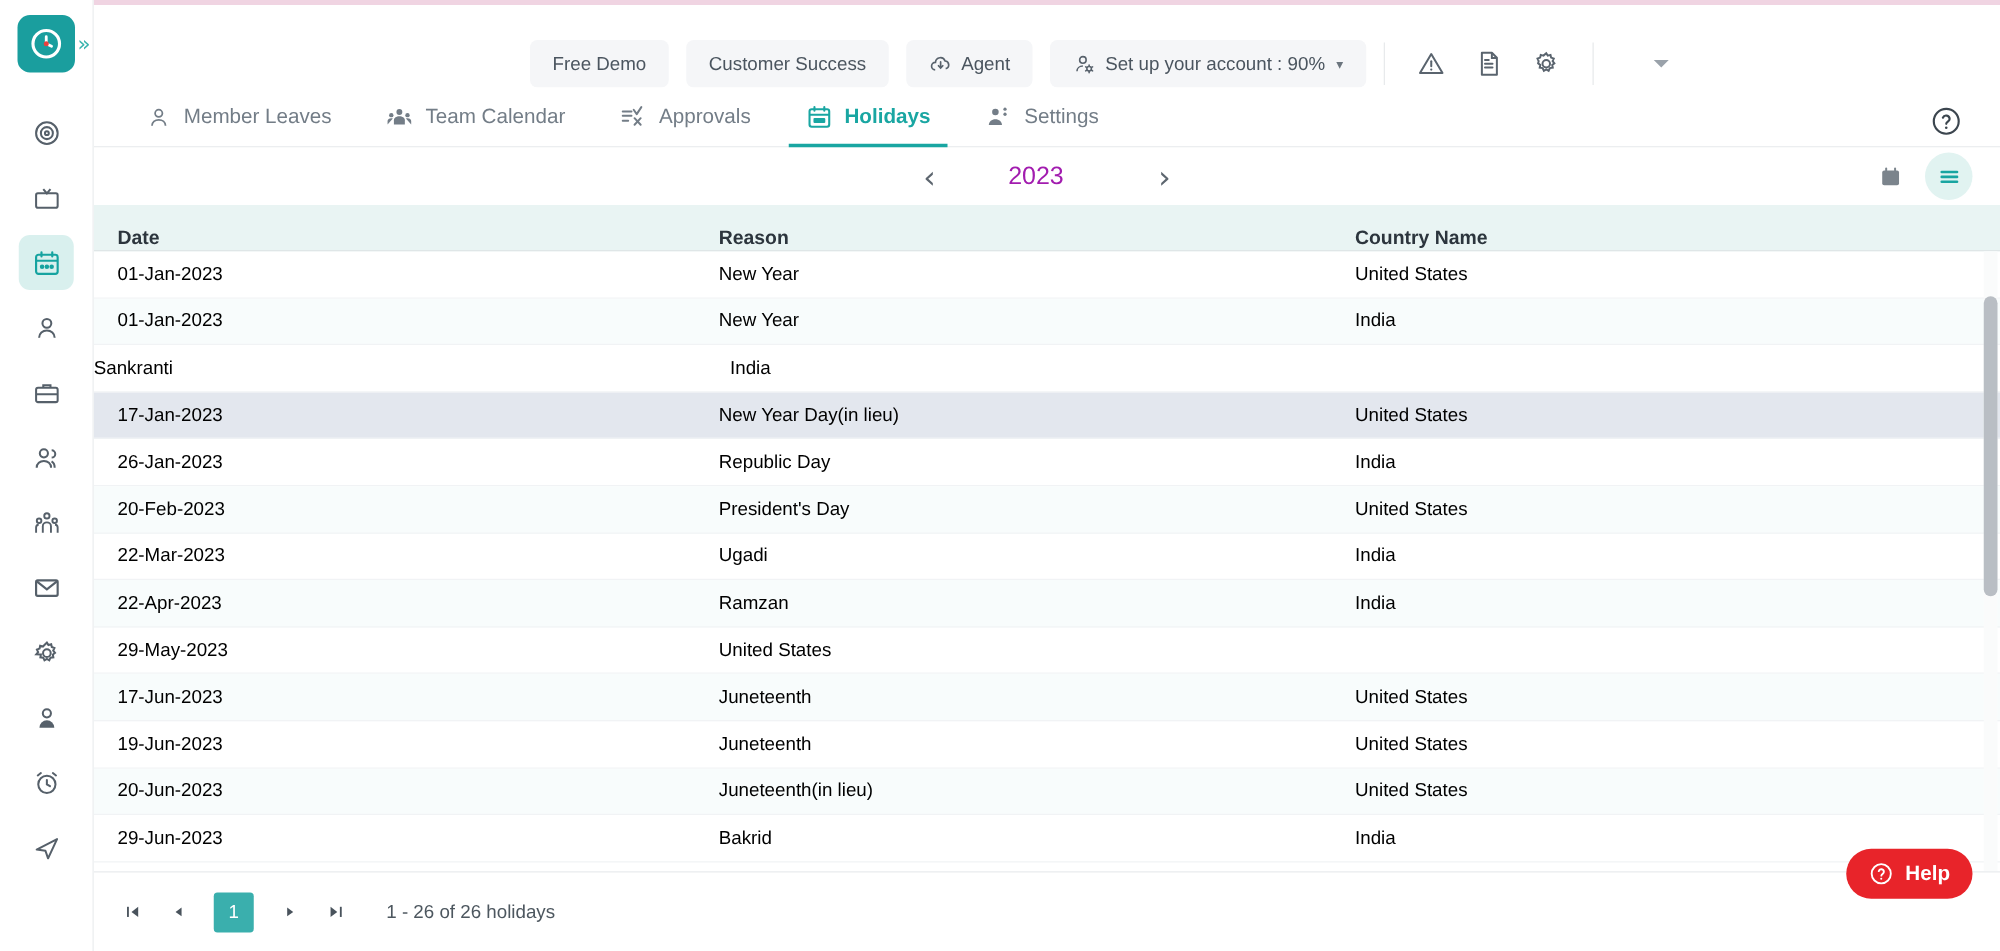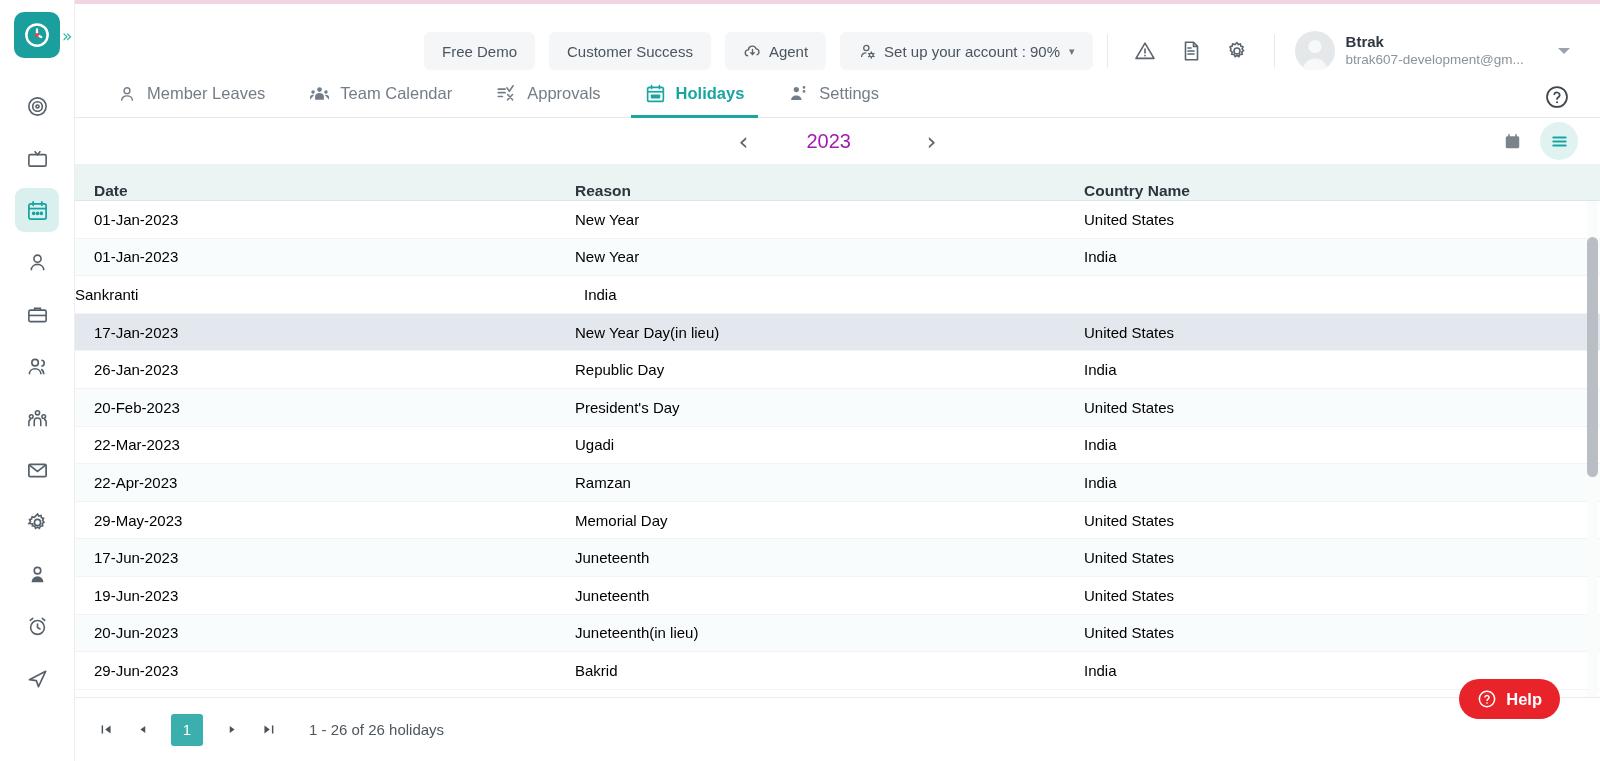--- a/index.html
+++ b/index.html
@@ -156,21 +156,21 @@
   }
   .pg-num {
     width: 32px; height: 32px; margin: 0 10px; background: #3aafad; color: #ffffff;
     display: flex; align-items: center; justify-content: center;
     font-size: 15px; border-radius: 3px; cursor: pointer;
   }
   .pg-info { margin-left: 22px; font-size: 15px; color: #4d575f; text-align: right; }
 
   
   .help-pill {
-    position: absolute; right: 40px; bottom: 42px;
+    position: absolute; right: 22px; bottom: 42px;
     background: #e8242a; color: #ffffff; border-radius: 22px;
     height: 40px; padding: 0 18px; display: flex; align-items: center; gap: 9px;
     font-size: 16.5px; font-weight: bold; cursor: pointer; z-index: 60;
   }
 </style>
 </head>
 <body>
 
 <div class="top-accent"></div>
 
@@ -316,32 +316,20 @@
   </div>
   <div class="icon-btn">
     <svg width="24" height="24" viewBox="0 0 24 24" fill="none" stroke="currentColor" stroke-width="1.6">
       <circle cx="12" cy="12" r="3"></circle>
       <path d="M12 3.6l1.2 1.9 2.2-.6.5 2.2 2.1.8-.9 2 1.4 1.7-1.7 1.4.4 2.2-2.3.3-1 2.1-1.9-1.1-1.9 1.1-1-2.1-2.3-.3.4-2.2-1.7-1.4L5.9 9.9l-.9-2 2.1-.8.5-2.2 2.2.6z"></path>
     </svg>
   </div>
 
   <div class="divider-v"></div>
 
-  <div class="user-block">
-    <div class="avatar">
-      <svg width="40" height="40" viewBox="0 0 40 40">
-        <circle cx="20" cy="15.5" r="6.6" fill="#f7f9f9"></circle>
-        <path d="M7.5 40a12.5 12.5 0 0125 0z" fill="#f7f9f9"></path>
-      </svg>
-    </div>
-    <div class="user-texts">
-      <span class="user-name">Btrak</span>
-      <span class="user-mail">btrak607-development@gm...</span>
-    </div>
-  </div>
   <div class="caret-dn"></div>
 </div>
 
 <div class="tabstrip">
   <div class="tab">
     <svg width="20" height="20" viewBox="0 0 24 24" fill="none" stroke="currentColor" stroke-width="1.7">
       <circle cx="12" cy="8" r="3.5"></circle>
         <path d="M5.5 20c0-3.5 2.9-5.8 6.5-5.8s6.5 2.3 6.5 5.8"></path>
     </svg>
     <span>Member Leaves</span>
@@ -456,21 +444,20 @@
         <div class="c-reason">Ugadi</div>
         <div class="c-country">India</div>
       </div>
       <div class="trow alt">
         <div class="c-date">22-Apr-2023</div>
         <div class="c-reason">Ramzan</div>
         <div class="c-country">India</div>
       </div>
       <div class="trow">
         <div class="c-date">29-May-2023</div>
-        <div class="c-reason">Memorial Day</div>
         <div class="c-country">United States</div>
       </div>
       <div class="trow alt">
         <div class="c-date">17-Jun-2023</div>
         <div class="c-reason">Juneteenth</div>
         <div class="c-country">United States</div>
       </div>
       <div class="trow">
         <div class="c-date">19-Jun-2023</div>
         <div class="c-reason">Juneteenth</div>

